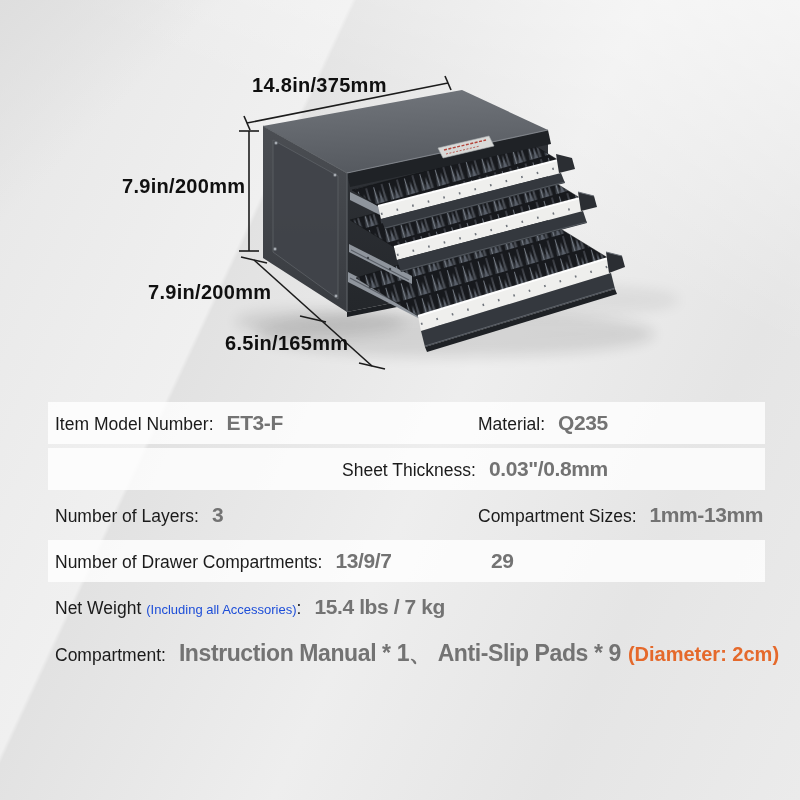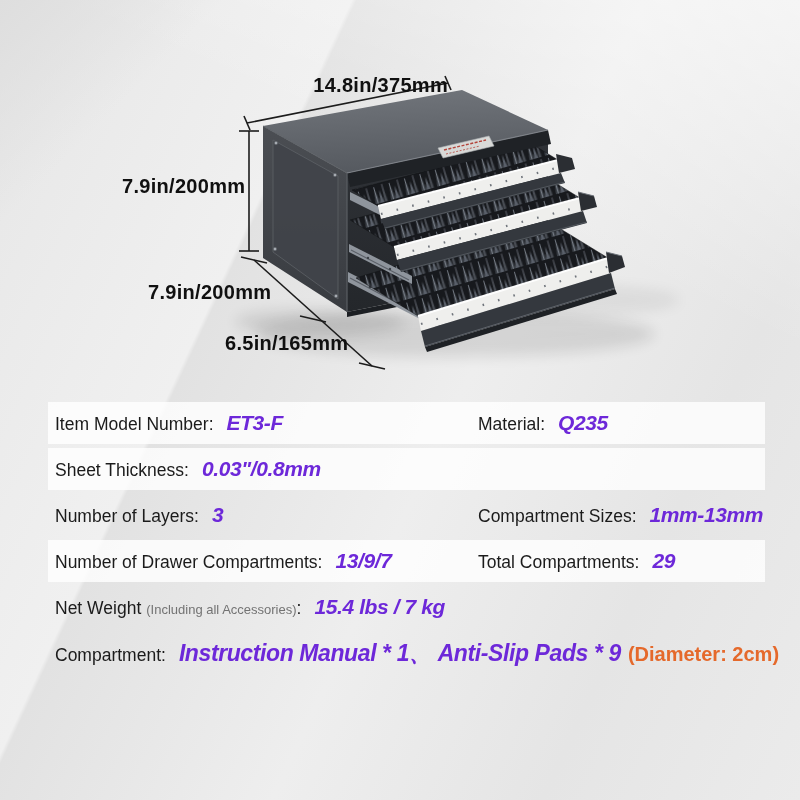--- a/index.html
+++ b/index.html
@@ -14,38 +14,38 @@
       linear-gradient(135deg,#dedede 0%,rgba(222,222,222,0) 14%),
       linear-gradient(205deg,rgba(255,255,255,0.55) 0%,rgba(255,255,255,0) 30%),
       linear-gradient(115deg,#e6e6e6 0%,#f0f0f0 30%,#e2e2e2 30.4%,#eeeeee 55%,#e5e5e5 78%,#ebebeb 100%);
   }
   .figure{position:absolute;left:0;top:0;width:800px;height:400px;}
   .figure svg{position:absolute;left:0;top:0;}
   .dim-label{
     position:absolute;font-weight:bold;font-size:20px;line-height:22px;
     color:#101010;letter-spacing:0.3px;white-space:nowrap;
   }
-  #dim-width{left:252px;top:74px;width:196px;text-align:right;}
+  #dim-width{left:252px;top:74px;width:196px;text-align:left;}
   #dim-height{left:122px;top:175px;width:116px;text-align:right;}
   #dim-depth{left:148px;top:281px;}
   #dim-ext{left:225px;top:332px;}
   .spec-table{position:absolute;left:48px;top:402px;width:717px;}
   .spec-row{
     height:42px;margin-bottom:4px;display:flex;align-items:center;
   }
-  .spec-row.stripe{background:rgba(255,255,255,0.8);}
+  .spec-row.stripe{background:rgba(255,255,255,0.8);justify-content:flex-end;}
   .spec-cell{display:flex;align-items:baseline;white-space:nowrap;}
   .col-left{flex:0 0 430px;padding-left:7px;box-sizing:border-box;}
   .col-right{flex:1 1 auto;}
   .spec-label{font-size:17.5px;color:#1b1b1b;}
-  .spec-note{font-size:13px;color:#737373;margin-left:5px;}
+  .spec-note{font-size:13px;color:#1d4ed8;margin-left:5px;}
   .spec-colon{font-size:17.5px;color:#1b1b1b;}
   .spec-value{
-    font-size:21px;font-weight:bold;color:#6d28d9;
-    margin-left:13px;letter-spacing:-0.4px;font-style:italic;
+    font-size:21px;font-weight:bold;color:#737373;
+    margin-left:13px;letter-spacing:-0.4px;
   }
   .spec-value.large{font-size:23px;}
   .spec-value-note{font-size:20px;font-weight:bold;color:#e5692b;margin-left:7px;}
 </style>
 </head>
 <body>
 
 <div class="bg"></div>
 
 <div class="figure">
@@ -196,21 +196,20 @@
         <span class="spec-label">Compartment Sizes:</span>
         <span class="spec-value">1mm-13mm</span>
       </div>
     </div>
     <div class="spec-row stripe">
       <div class="spec-cell col-left">
         <span class="spec-label">Number of Drawer Compartments:</span>
         <span class="spec-value">13/9/7</span>
       </div>
       <div class="spec-cell col-right">
-        <span class="spec-label">Total Compartments:</span>
         <span class="spec-value">29</span>
       </div>
     </div>
     <div class="spec-row">
       <div class="spec-cell col-left">
         <span class="spec-label">Net Weight</span>
         <span class="spec-note">(Including all Accessories)</span>
         <span class="spec-colon">:</span>
         <span class="spec-value">15.4 lbs / 7 kg</span>
       </div>

